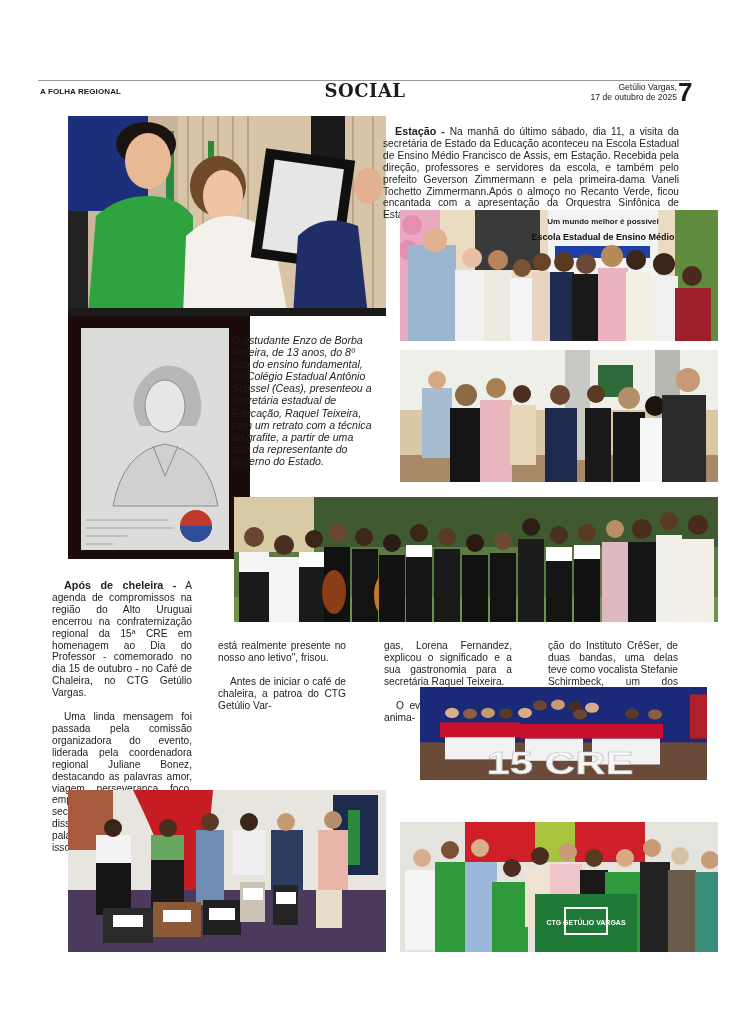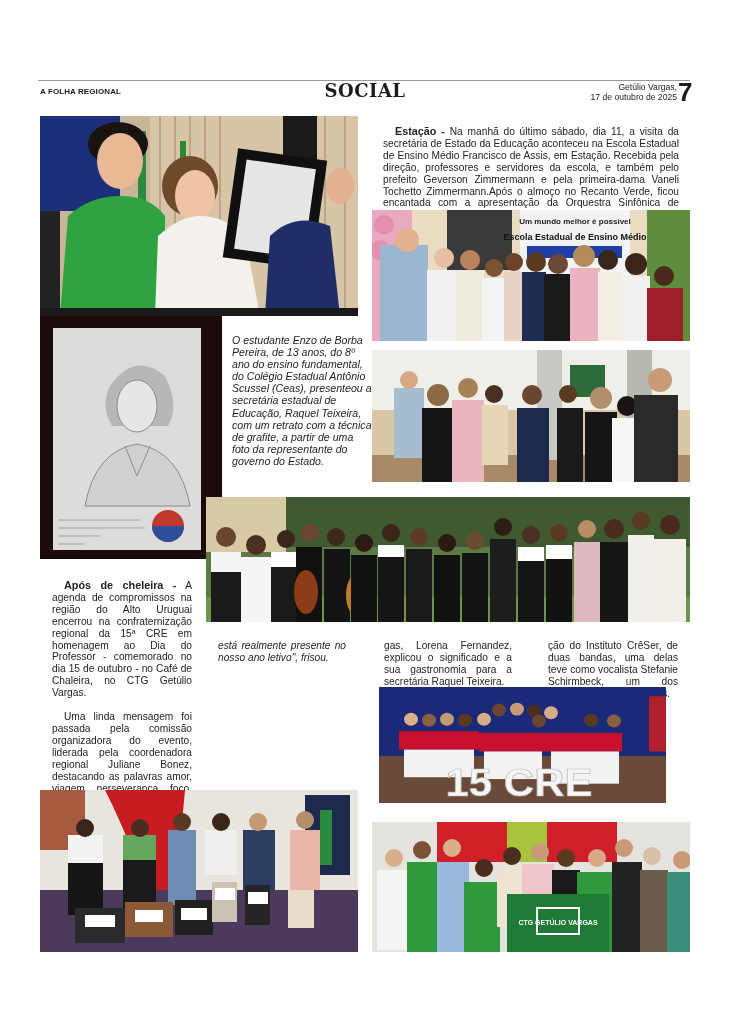--- a/index.html
+++ b/index.html
@@ -6,21 +6,21 @@
   body {
     width: 730px; height: 1033px; background: #ffffff; position: relative; overflow: hidden;
     font-family: "Liberation Sans", sans-serif; color: #1c1c1c;
   }
   .abs { position: absolute; }
   .rule-top { left: 38px; top: 80px; width: 652px; height: 1px; background: #9a9a9a; }
   .header-left { left: 40px; top: 87px; font-size: 8px; font-weight: bold; letter-spacing: 0.1px; }
   .header-title { left: 300px; top: 80px; width: 130px; text-align: center; font-family: "DejaVu Serif", serif; font-weight: bold; font-size: 18px; letter-spacing: 0.5px; }
   .header-right { left: 560px; top: 82px; width: 117px; text-align: right; font-size: 8.6px; line-height: 10px; }
   .page-num { left: 678px; top: 78px; font-size: 26px; font-weight: bold; font-family: "Liberation Sans", sans-serif; line-height: 28px; }
-  .photo { position: absolute; overflow: hidden; }
+  .photo { position: absolute; overflow: hidden; padding-left: 28px; }
   .photo svg { display:block; width:100%; height:100%; }
   .text { position: absolute; font-size: 10.2px; line-height: 11.9px; text-align: justify; color: #232323; }
   .text p { margin: 12px; text-indent: 12px; }
   .text b { font-weight: bold; font-size: 10.8px; }
   .caption { position: absolute; font-size: 10.6px; line-height: 12.1px; color: #1e1e1e; }
 </style>
 </head>
 <body>
 
 <div class="abs rule-top"></div>
@@ -215,34 +215,35 @@
         <circle cx="464" cy="28" r="10" fill="#4a2a1c"></circle>
     </g>
   </svg>
 </div>
 
 <div class="text" style="left:40px;top:568px;width:164px;">
   <p><b>Após de cheleira -</b><span> A agenda de compromissos na região do Alto Uruguai encerrou na confraternização regional da 15ª CRE em homenagem ao Dia do Professor - comemorado no dia 15 de outubro - no Café de Chaleira, no CTG Getúlio Vargas.</span></p>
   <p>Uma linda mensagem foi passada pela comissão organizadora do evento, liderada pela coordenadora regional Juliane Bonez, destacando as palavras amor, viagem, perseverança, foco, empatia e confiança, a qual a secretária Raquel Teixeira disse que acrescentaria a palavra coragem. "Pois tudo isso</p>
 </div>
 
-<div class="text" style="left:206px;top:628px;width:152px;font-style:italic;">
+<div class="text" style="left:206px;top:628px;width:152px;">
   <p style="text-indent:0">está realmente presente no nosso ano letivo", frisou.</p>
+  <p>Antes de iniciar o café de chaleira, a patroa do CTG Getúlio Var-</p>
 </div>
 
 <div class="text" style="left:372px;top:628px;width:152px;">
   <p style="text-indent:0">gas, Lorena Fernandez, explicou o significado e a sua gastronomia para a secretária Raquel Teixeira.</p>
   <p>O evento contou com a anima-</p>
 </div>
 
 <div class="text" style="left:536px;top:628px;width:154px;">
   <p style="text-indent:0">ção do Instituto CrêSer, de duas bandas, uma delas teve como vocalista Stefanie Schirmbeck, um dos talentos de Getúlio Vargas.</p>
 </div>
 
-<div class="photo" style="left:379px;top:687px;width:287px;height:116px;">
+<div class="photo" style="left:392px;top:687px;width:287px;height:93px;">
   <svg viewBox="0 0 287 126" preserveAspectRatio="none">
     <rect width="287" height="126" fill="#1b2a78"></rect>
     <rect x="0" y="75" width="287" height="51" fill="#6a4a38"></rect>
     <rect x="270" y="10" width="17" height="60" fill="#b01f2a"></rect>
     <g>
       <circle cx="32" cy="35" r="7" fill="#d9b08c"></circle>
         <circle cx="50" cy="36" r="7" fill="#8a6040"></circle>
       <circle cx="68" cy="35" r="7" fill="#c49a70"></circle>
         <circle cx="86" cy="36" r="7" fill="#5a3a22"></circle>
       <circle cx="105" cy="35" r="7" fill="#d6ad88"></circle>

